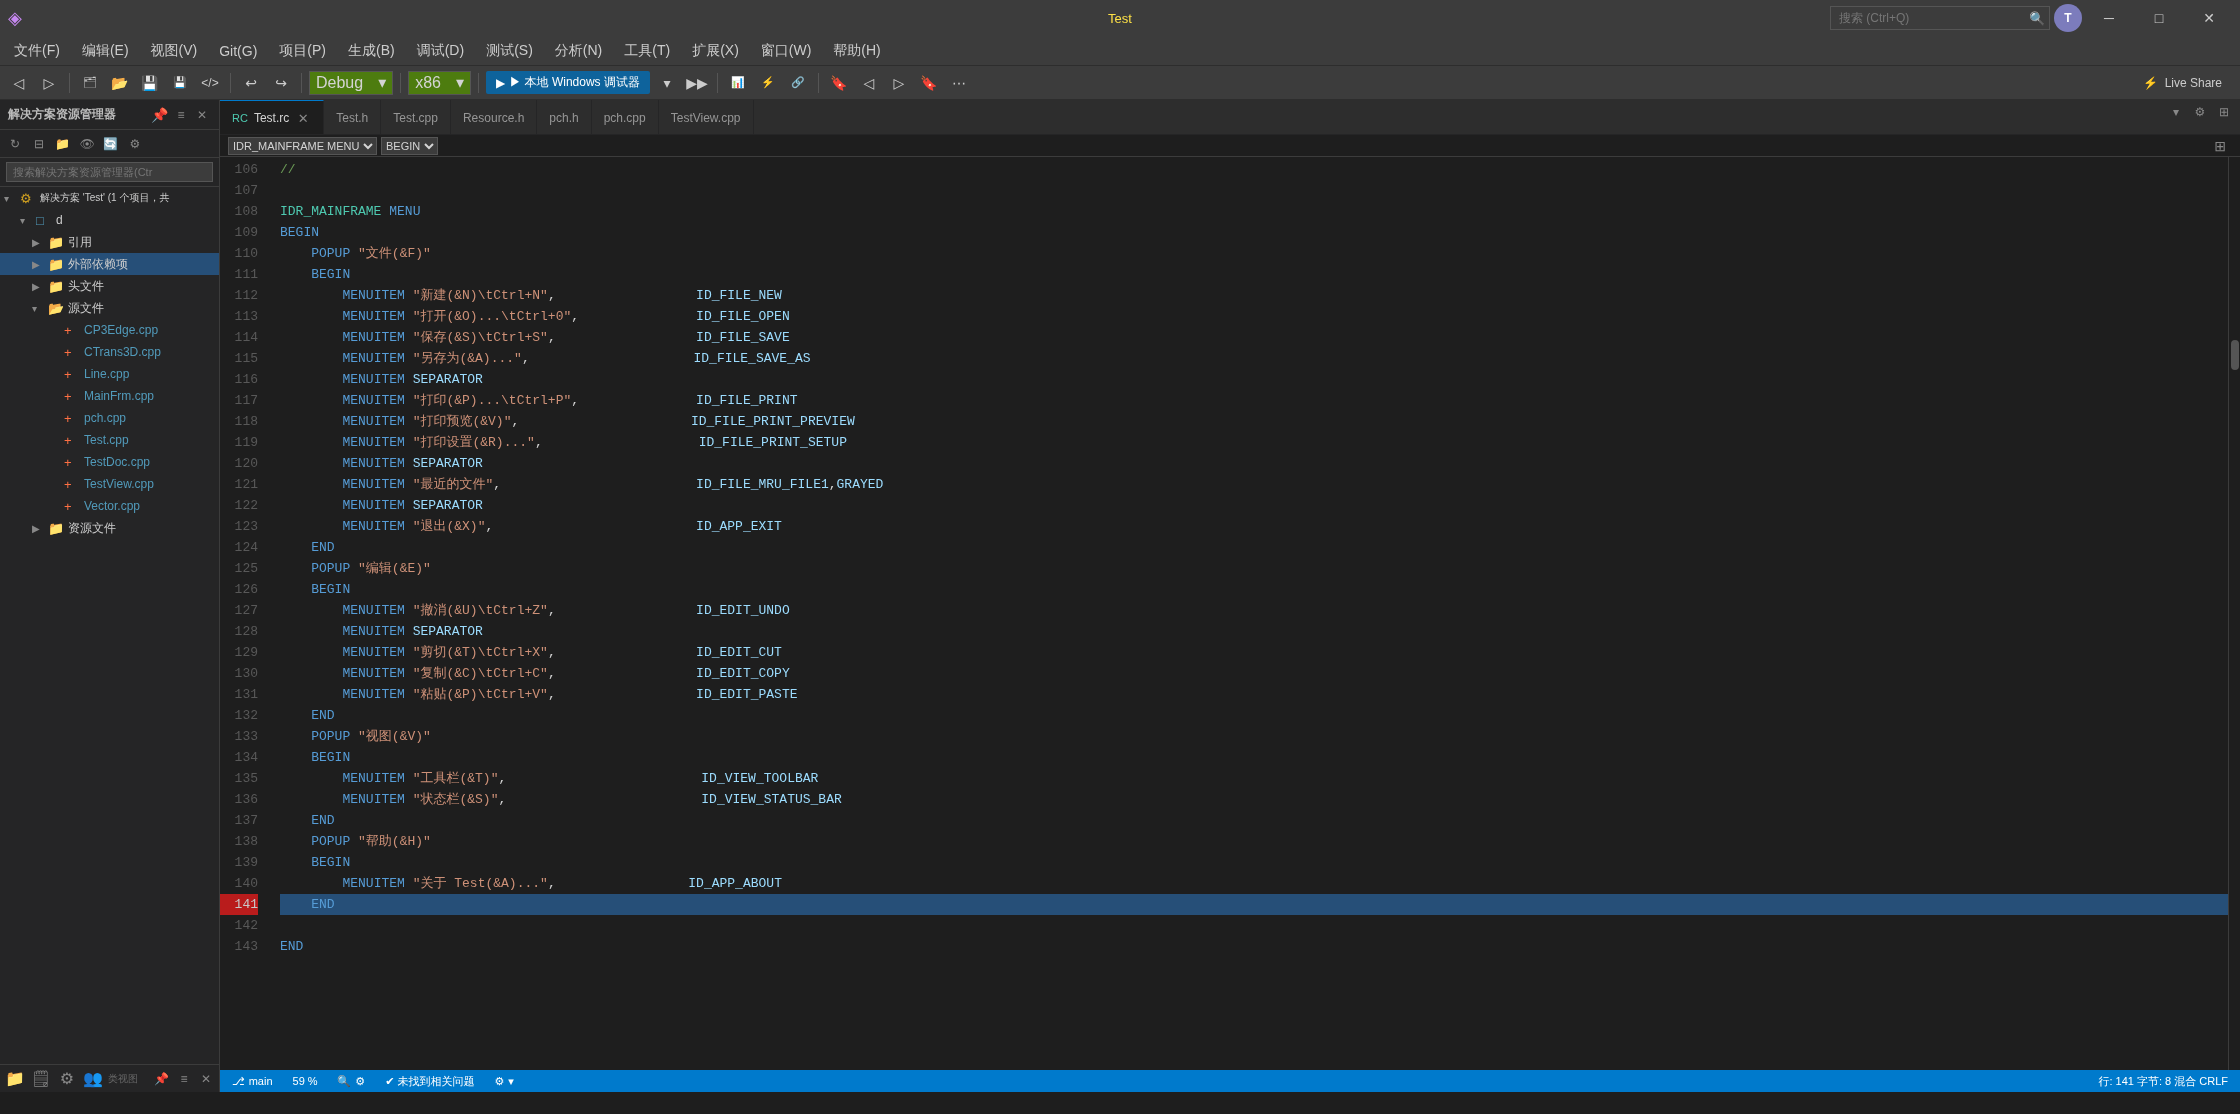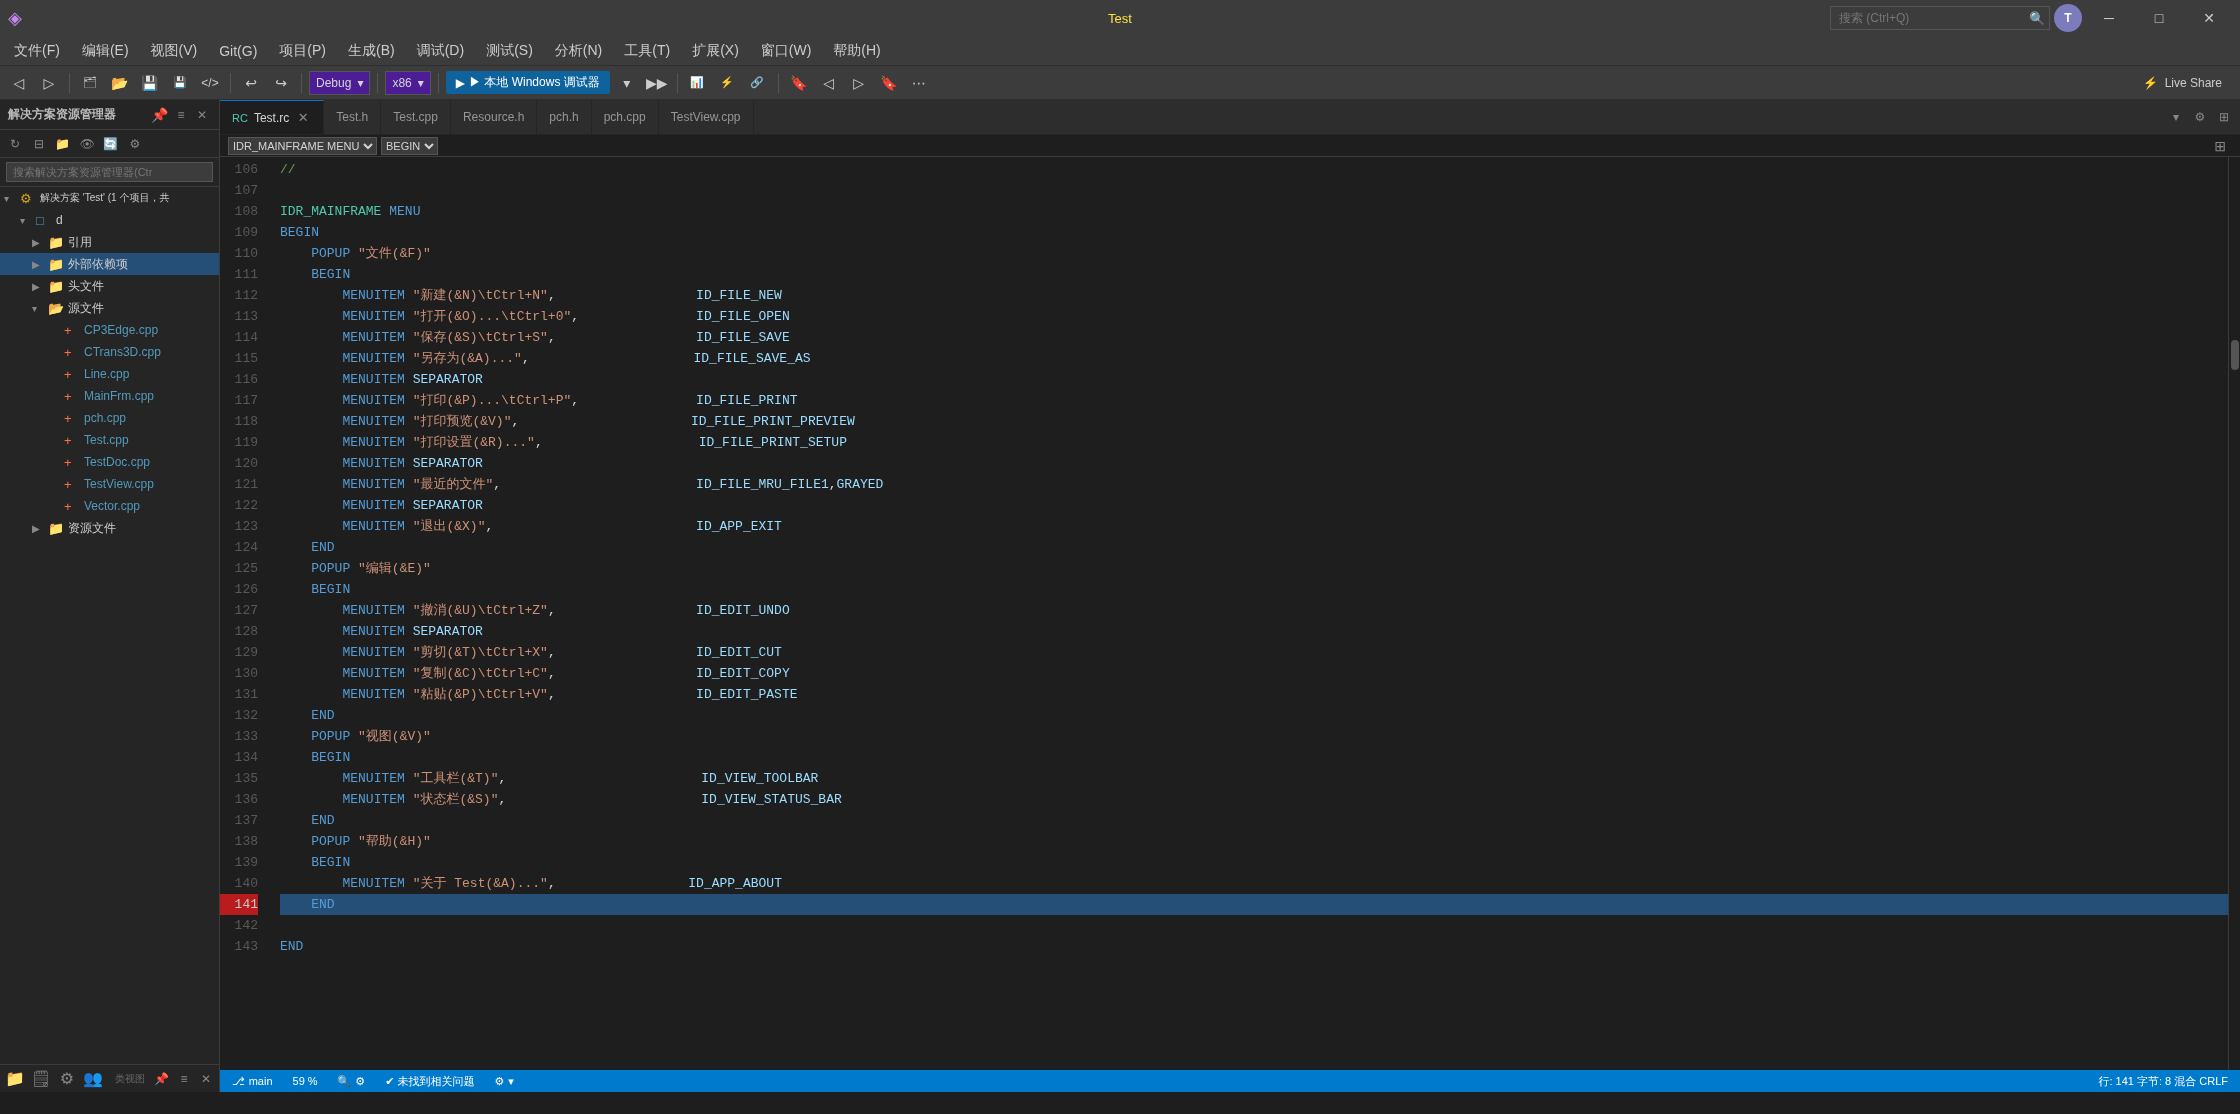--- a/index.html
+++ b/index.html
@@ -91,28 +91,28 @@
     }
     .toolbar-sep {
       width: 1px;
       height: 20px;
       background: #555;
       margin: 0 3px;
     }
     .toolbar-dropdown {
       display: flex;
       align-items: center;
-      background: #4c1d95;
+      background: #4d7c0f;
       border: 1px solid #555;
       height: 24px;
       padding: 0 6px;
       cursor: pointer;
       color: #d4d4d4;
-      font-size: 12px;
-      gap: 6px;
+      font-size: 16px;
+      gap: 15px;
     }
     .play-btn {
       background: #0e639c;
       border: none;
       color: white;
       padding: 3px 10px;
       cursor: pointer;
       font-size: 12px;
       border-radius: 2px;
       display: flex;
@@ -259,21 +259,21 @@
       font-size: 12px;
     }
     .indent-2 { padding-left: 32px; }
     .indent-3 { padding-left: 48px; }
 
     
     #tab-bar {
       background: #2d2d2d;
       height: 35px;
       display: flex;
-      align-items: center;
+      align-items: flex-start;
       border-bottom: 1px solid #252526;
       overflow: hidden;
     }
     .tab {
       display: flex;
       align-items: center;
       height: 35px;
       padding: 0 12px;
       cursor: pointer;
       background: #2d2d2d;
@@ -634,21 +634,21 @@
         <span class="tree-icon folder-icon">📁</span>
         <span class="tree-label">资源文件</span>
       </div>
     </div>
 
     <div id="sidebar-view-bar">
       <span class="sidebar-tool-btn" style="font-size:16px;">📁</span>
       <span class="sidebar-tool-btn" style="font-size:16px;">🗒</span>
       <span class="sidebar-tool-btn" style="font-size:16px;">⚙</span>
       <span class="sidebar-tool-btn" style="font-size:16px;">👥</span>
-      <span style="font-size:10px;color:#666;flex:1;text-align:right;padding-right:4px;">类视图</span>
+      <span style="font-size:10px;color:#666;flex:1;padding-right:4px;">类视图</span>
       <span class="sidebar-icon-btn">📌</span>
       <span class="sidebar-icon-btn">≡</span>
       <span class="sidebar-icon-btn">✕</span>
     </div>
   </div>
 
   <div id="editor-area">
 
     <div id="tab-bar">
       <div class="tab active">

